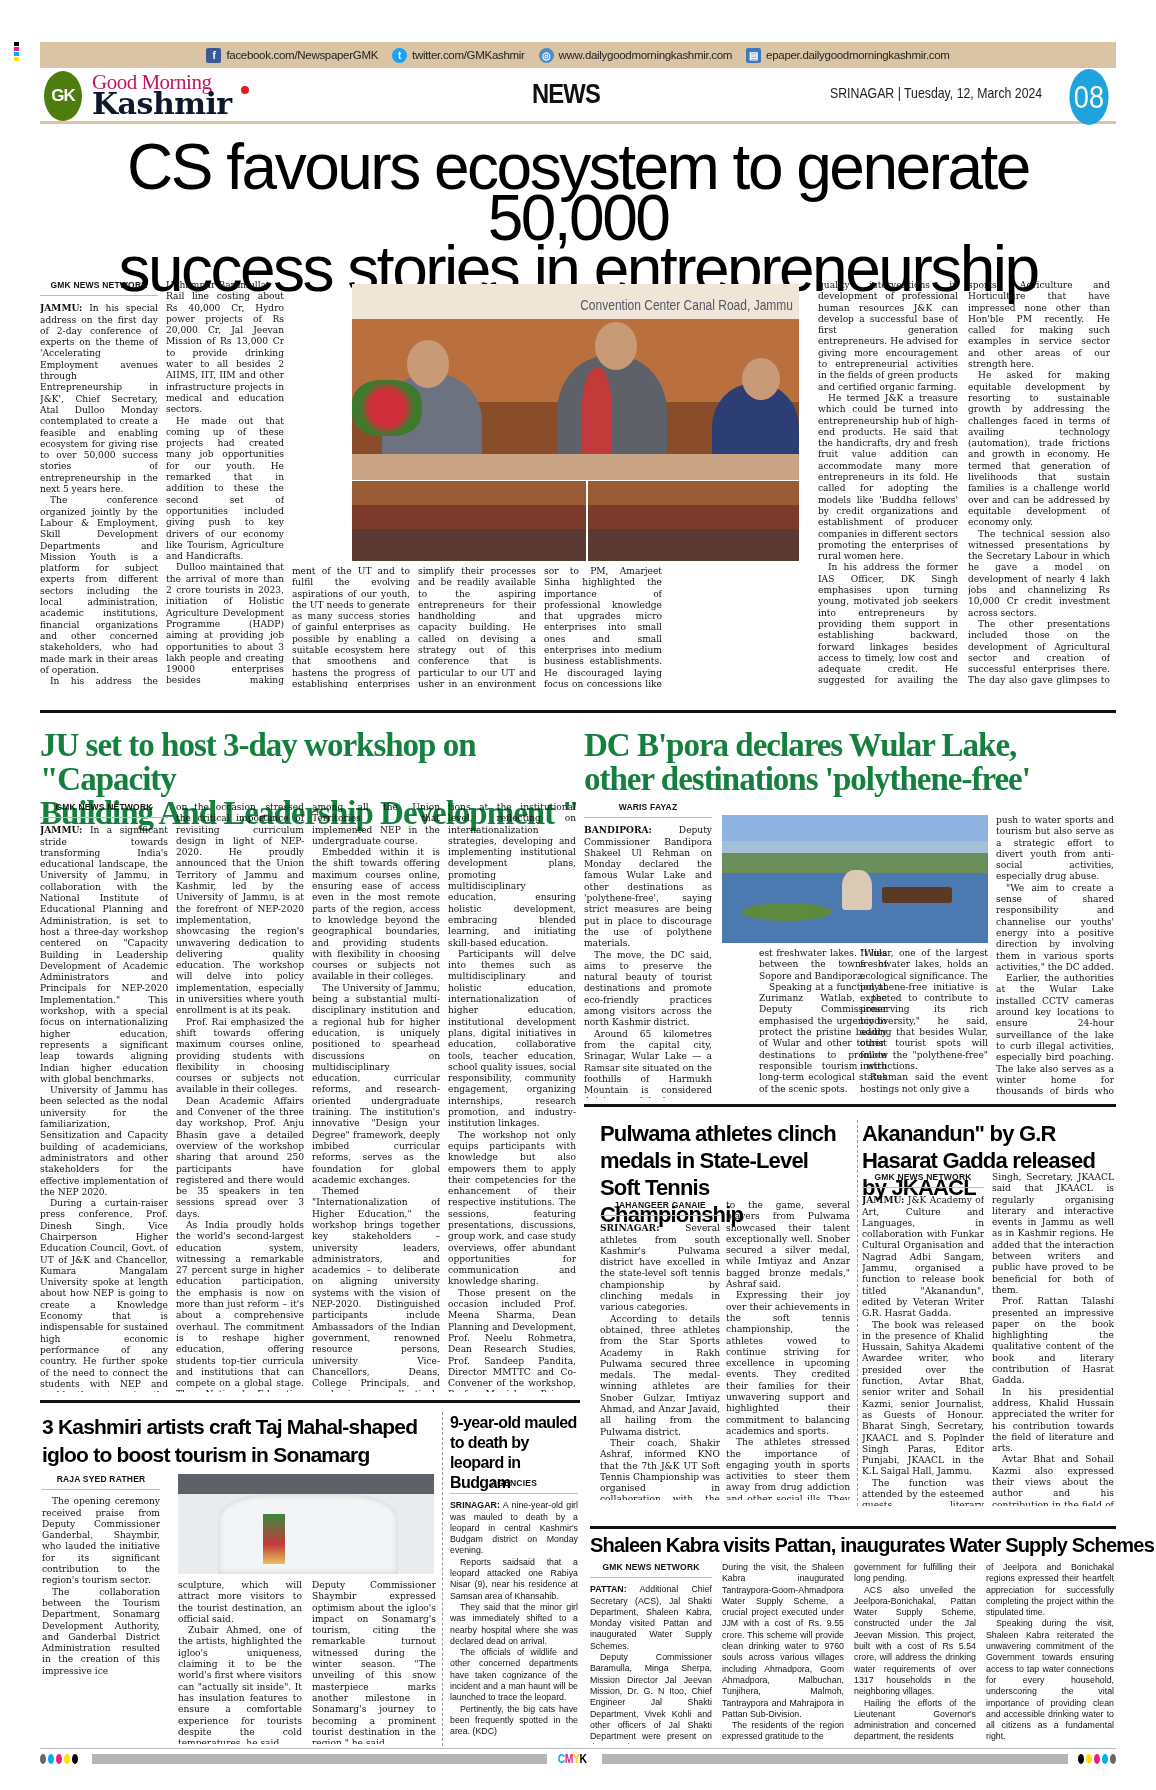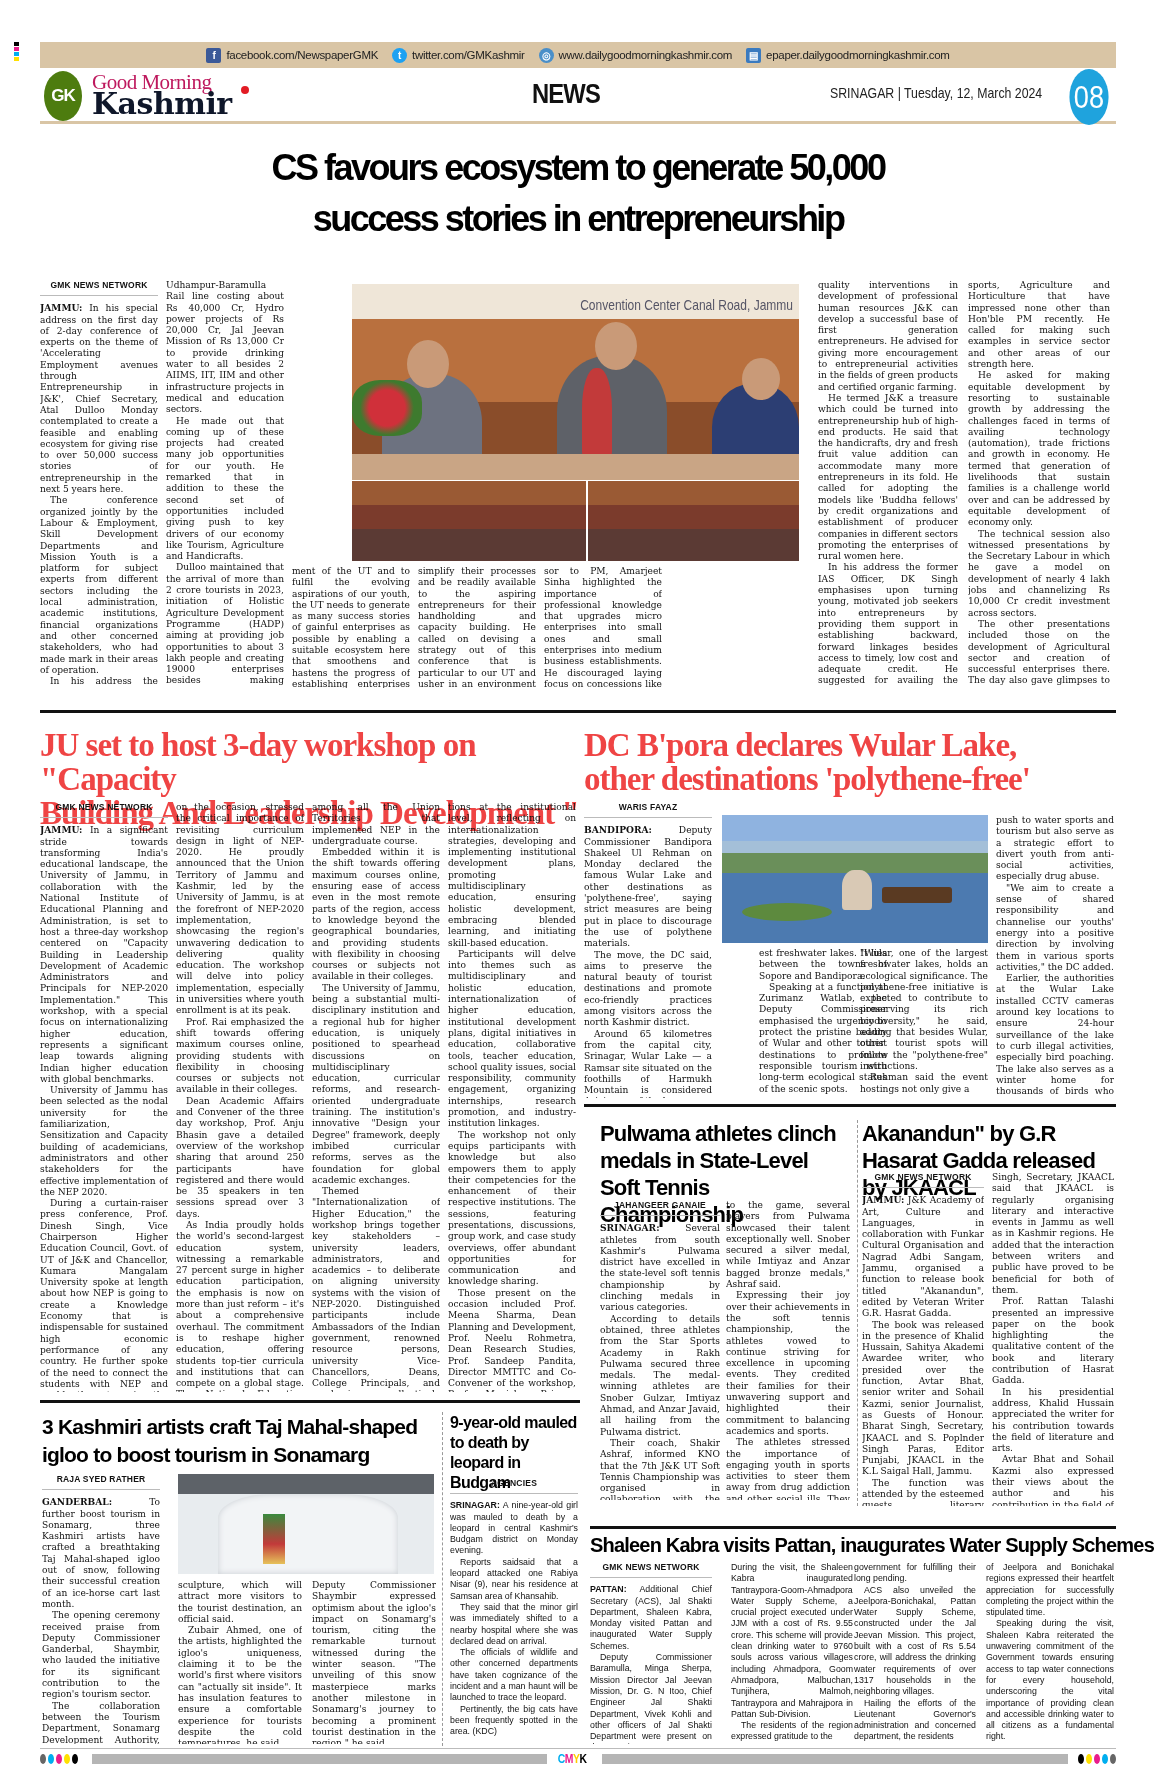--- a/index.html
+++ b/index.html
@@ -24,22 +24,22 @@
   .masthead { left: 40px; top: 68px; width: 1076px; height: 56px; border-bottom: 3px solid #d9c5a5; }
   .logo-circle { left: 4px; top: 3px; width: 38px; height: 50px; border-radius: 50%; background: #4d7c0f; color: #fff; font-family: "Liberation Sans", sans-serif; font-weight: bold; font-size: 17px; display: flex; align-items: center; justify-content: center; letter-spacing: -1px; }
   .logo-top { left: 52px; top: 2px; font-family: "Liberation Serif", serif; font-size: 21px; color: #be185d; letter-spacing: -0.5px; }
   .logo-main { left: 52px; top: 18px; font-family: "DejaVu Serif", serif; font-weight: bold; font-size: 30px; color: #0f172a; letter-spacing: -0.5px; }
   .logo-dot { left: 201px; top: 18px; width: 8px; height: 8px; border-radius: 50%; background: #e21b24; }
   .section-name { left: 492px; top: 10px; font-family: "Liberation Sans", sans-serif; font-weight: bold; font-size: 28px; letter-spacing: -1px; transform: scaleX(0.85); transform-origin: left; }
   .dateline { left: 790px; top: 16px; font-family: "Liberation Sans", sans-serif; font-size: 15px; transform: scaleX(0.82); transform-origin: left; white-space: nowrap; color: #222; }
   .page-num { left: 1026px; top: 1px; width: 46px; height: 56px; border-radius: 50%; background: #1fa3dd; color: #fff; font-family: "Liberation Sans", sans-serif; font-size: 32px; display: flex; align-items: center; justify-content: center; transform: scaleX(0.85); }
 
   
-  .main-hl { left: 40px; top: 142px; width: 1076px; text-align: center; font-family: "Liberation Sans", sans-serif; font-weight: bold; font-size: 36px; line-height: 51px; letter-spacing: -2.5px; color: #000; }
-  .serif-hl { font-family: "Liberation Serif", serif; font-weight: bold; font-size: 33px; line-height: 34px; letter-spacing: -1px; color: #ef4444; }
+  .main-hl { left: 40px; top: 142px; width: 1076px; text-align: center; font-family: "Liberation Sans", sans-serif; font-weight: normal; font-size: 64px; line-height: 51px; letter-spacing: -2.5px; color: #000; }
+  .serif-hl { font-family: "Liberation Serif", serif; font-weight: bold; font-size: 33px; line-height: 34px; letter-spacing: -1px; color: #15803d; }
   .sans-hl { font-family: "Liberation Sans", sans-serif; font-weight: bold; font-size: 22px; line-height: 27px; letter-spacing: -0.8px; color: #000; }
 
   .byline { font-family: "Liberation Sans", sans-serif; font-weight: bold; font-size: 8.5px; text-align: center; padding-bottom: 4px; border-bottom: 1px solid #bbb; margin-bottom: 6px; letter-spacing: 0.2px; }
 
   .col { position: absolute; font-size: 9.1px; line-height: 11.3px; text-align: justify; hyphens: auto; color: #111; overflow: hidden; }
   .col p { text-indent: 10px; }
   .col p.first { text-indent: 0; }
   .dl { font-weight: bold; }
   .col.sans { font-family: "Liberation Sans", sans-serif; font-size: 8.8px; line-height: 11.3px; }
 
@@ -261,21 +261,20 @@
 </div>
 
 <div class="rule" style="left:40px; top:1400px; width:540px;"></div>
 
 <div class="abs sans-hl" style="left:42px; top:1413px; width:400px; font-size:21px; line-height:28px;">
   <div>3 Kashmiri artists craft Taj Mahal-shaped</div>
   <div>igloo to boost tourism in Sonamarg</div>
 </div>
 <div class="col" style="left:42px; top:1474px; width:118px; height:270px;">
   <div class="byline">RAJA SYED RATHER</div>
-  <p class="first"><span class="dl">GANDERBAL:</span> <span>To further boost tourism in Sonamarg, three Kashmiri artists have crafted a breathtaking Taj Mahal-shaped igloo out of snow, following their successful creation of an ice-horse cart last month.</span></p>
   <p>The opening ceremony received praise from Deputy Commissioner Ganderbal, Shaymbir, who lauded the initiative for its significant contribution to the region's tourism sector.</p>
   <p>The collaboration between the Tourism Department, Sonamarg Development Authority, and Ganderbal District Administration resulted in the creation of this impressive ice</p>
 </div>
 <div class="photo igloo" style="left:178px; top:1474px; width:256px; height:100px;">
   <div class="abs" style="left:40px; top:20px; width:180px; height:80px; background:#f2f4f6; border-radius:30% 30% 0 0; box-shadow: inset 0 0 6px #c9ced3;"></div>
   <div class="abs" style="left:85px; top:40px; width:22px; height:50px; background:linear-gradient(180deg,#3a8a3e,#c23a3a 60%,#e6c25a);"></div>
 </div>
 <div class="col" style="left:178px; top:1580px; width:124px; height:164px;">
   <p class="first">sculpture, which will attract more visitors to the tourist destination, an official said.</p>
   <p>Zubair Ahmed, one of the artists, highlighted the igloo's uniqueness, claiming it to be the world's first where visitors can "actually sit inside". It has insulation features to ensure a comfortable experience for tourists despite the cold temperatures, he said.</p>
@@ -297,21 +296,21 @@
 </div>
 
 <div class="rule" style="left:590px; top:1526px; width:526px;"></div>
 
 <div class="abs sans-hl" style="left:590px; top:1532px; width:526px; font-size:20px; line-height:26px; white-space:nowrap;">Shaleen Kabra visits Pattan, inaugurates Water Supply Schemes</div>
 <div class="col sans" style="left:590px; top:1562px; width:122px; height:182px;">
   <div class="byline">GMK NEWS NETWORK</div>
   <p class="first"><span class="dl">PATTAN:</span> <span>Additional Chief Secretary (ACS), Jal Shakti Department, Shaleen Kabra, Monday visited Pattan and inaugurated Water Supply Schemes.</span></p>
   <p>Deputy Commissioner Baramulla, Minga Sherpa, Mission Director Jal Jeevan Mission, Dr. G. N Itoo, Chief Engineer Jal Shakti Department, Vivek Kohli and other officers of Jal Shakti Department were present on the occasion.</p>
 </div>
-<div class="col sans" style="left:722px; top:1562px; width:122px; height:182px;margin-left:9px;">
+<div class="col sans" style="left:722px; top:1562px; width:122px; height:182px;">
   <p class="first">During the visit, the Shaleen Kabra inaugurated Tantraypora-Goom-Ahmadpora Water Supply Scheme, a crucial project executed under JJM with a cost of Rs. 9.55 crore. This scheme will provide clean drinking water to 9760 souls across various villages including Ahmadpora, Goom Ahmadpora, Malbuchan, Tunjihera, Malmoh, Tantraypora and Mahrajpora in Pattan Sub-Division.</p>
   <p>The residents of the region expressed gratitude to the</p>
 </div>
 <div class="col sans" style="left:854px; top:1562px; width:122px; height:182px;">
   <p class="first">government for fulfilling their long pending.</p>
   <p>ACS also unveiled the Jeelpora-Bonichakal, Pattan Water Supply Scheme, constructed under the Jal Jeevan Mission. This project, built with a cost of Rs 5.54 crore, will address the drinking water requirements of over 1317 households in the neighboring villages.</p>
   <p>Hailing the efforts of the Lieutenant Governor's administration and concerned department, the residents</p>
 </div>
 <div class="col sans" style="left:986px; top:1562px; width:128px; height:182px;">
   <p class="first">of Jeelpora and Bonichakal regions expressed their heartfelt appreciation for successfully completing the project within the stipulated time.</p>

